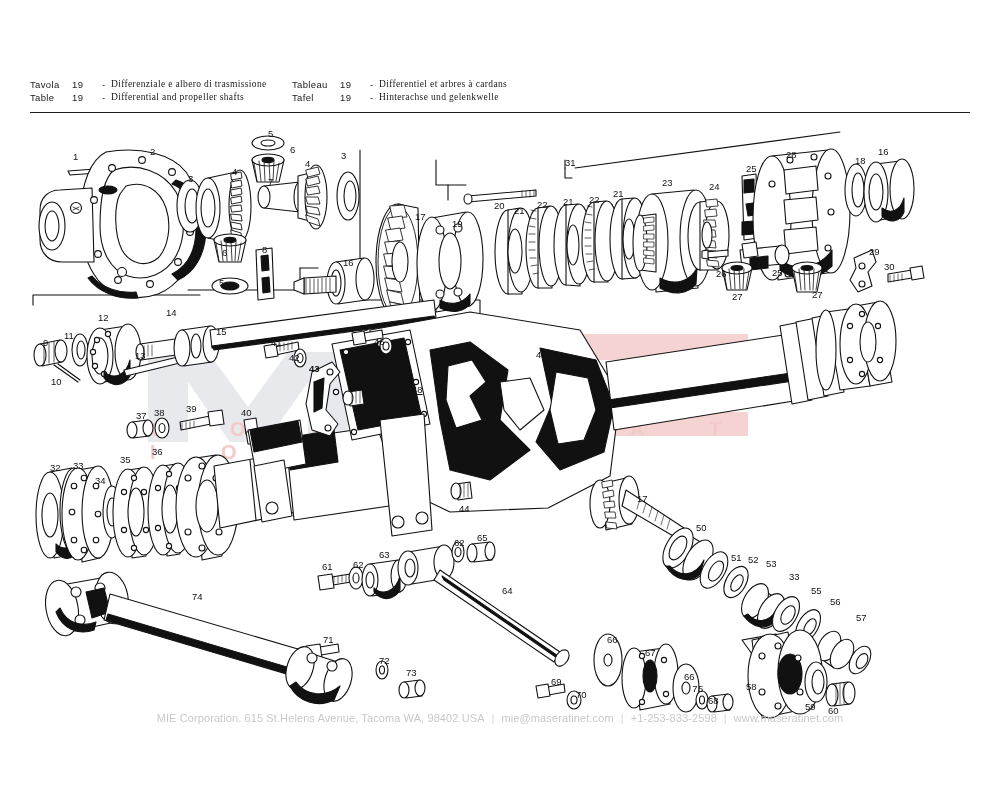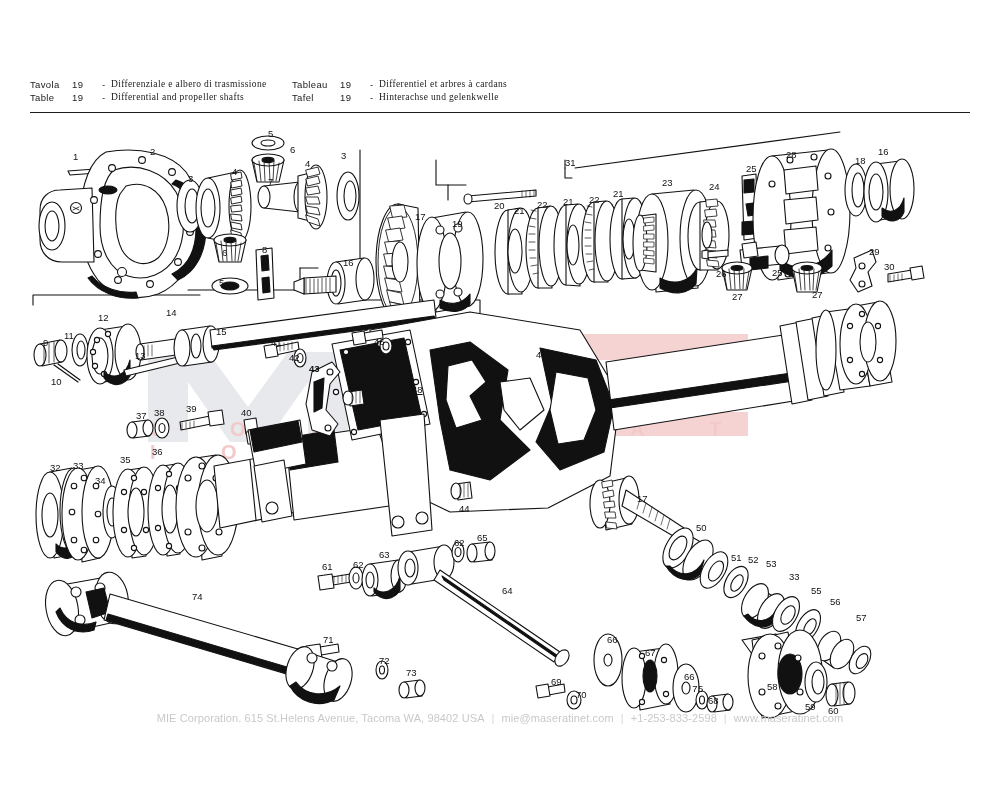--- a/index.html
+++ b/index.html
@@ -1016,21 +1016,21 @@
       <div class="num" style="left: 454px; top: 538px;">62</div>
       <div class="num" style="left: 477px; top: 533px;">65</div>
       <div class="num" style="left: 502px; top: 586px;">64</div>
       <div class="num" style="left: 607px; top: 635px;">66</div>
       <div class="num" style="left: 645px; top: 648px;">67</div>
       <div class="num" style="left: 684px; top: 672px;">66</div>
       <div class="num" style="left: 692px; top: 685px; font-family: Liberation Mono, monospace;">75</div>
       <div class="num" style="left: 708px; top: 696px;">68</div>
       <div class="num" style="left: 551px; top: 677px;">69</div>
       <div class="num" style="left: 576px; top: 690px;">70</div>
-      <div class="num" style="left: 738px; top: 682px; padding-left: 29px;">58</div>
+      <div class="num" style="left: 717px; top: 682px; padding-left: 29px;">58</div>
       <div class="num" style="left: 805px; top: 702px;">59</div>
       <div class="num" style="left: 828px; top: 706px;">60</div>
       <div class="num" style="left: 323px; top: 635px;">71</div>
       <div class="num" style="left: 379px; top: 656px;">72</div>
       <div class="num" style="left: 406px; top: 668px;">73</div>
       <div class="num" style="left: 192px; top: 592px;">74</div>
     </div>
 
   <div class="footer">
     <span>MIE Corporation. 615 St.Helens Avenue, Tacoma WA, 98402 USA</span><span class="sep">|</span><span>mie@maseratinet.com</span><span class="sep">|</span><span>+1-253-833-2598</span><span class="sep">|</span><span>www.maseratinet.com</span>

